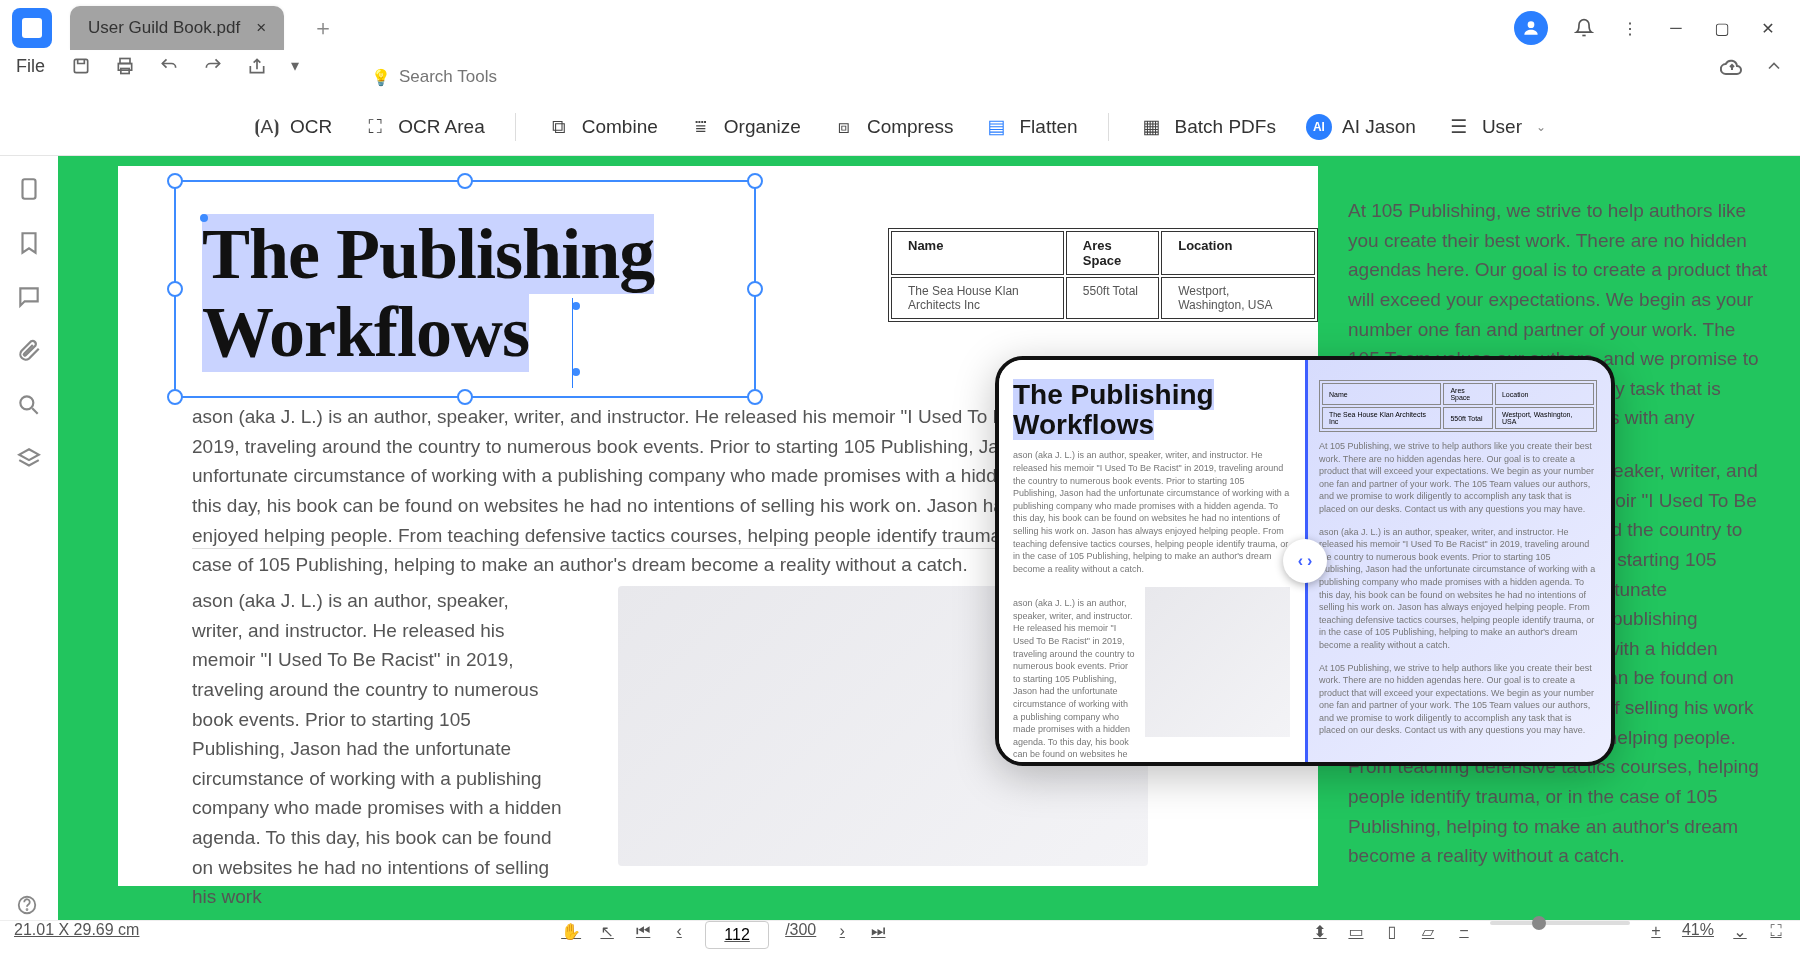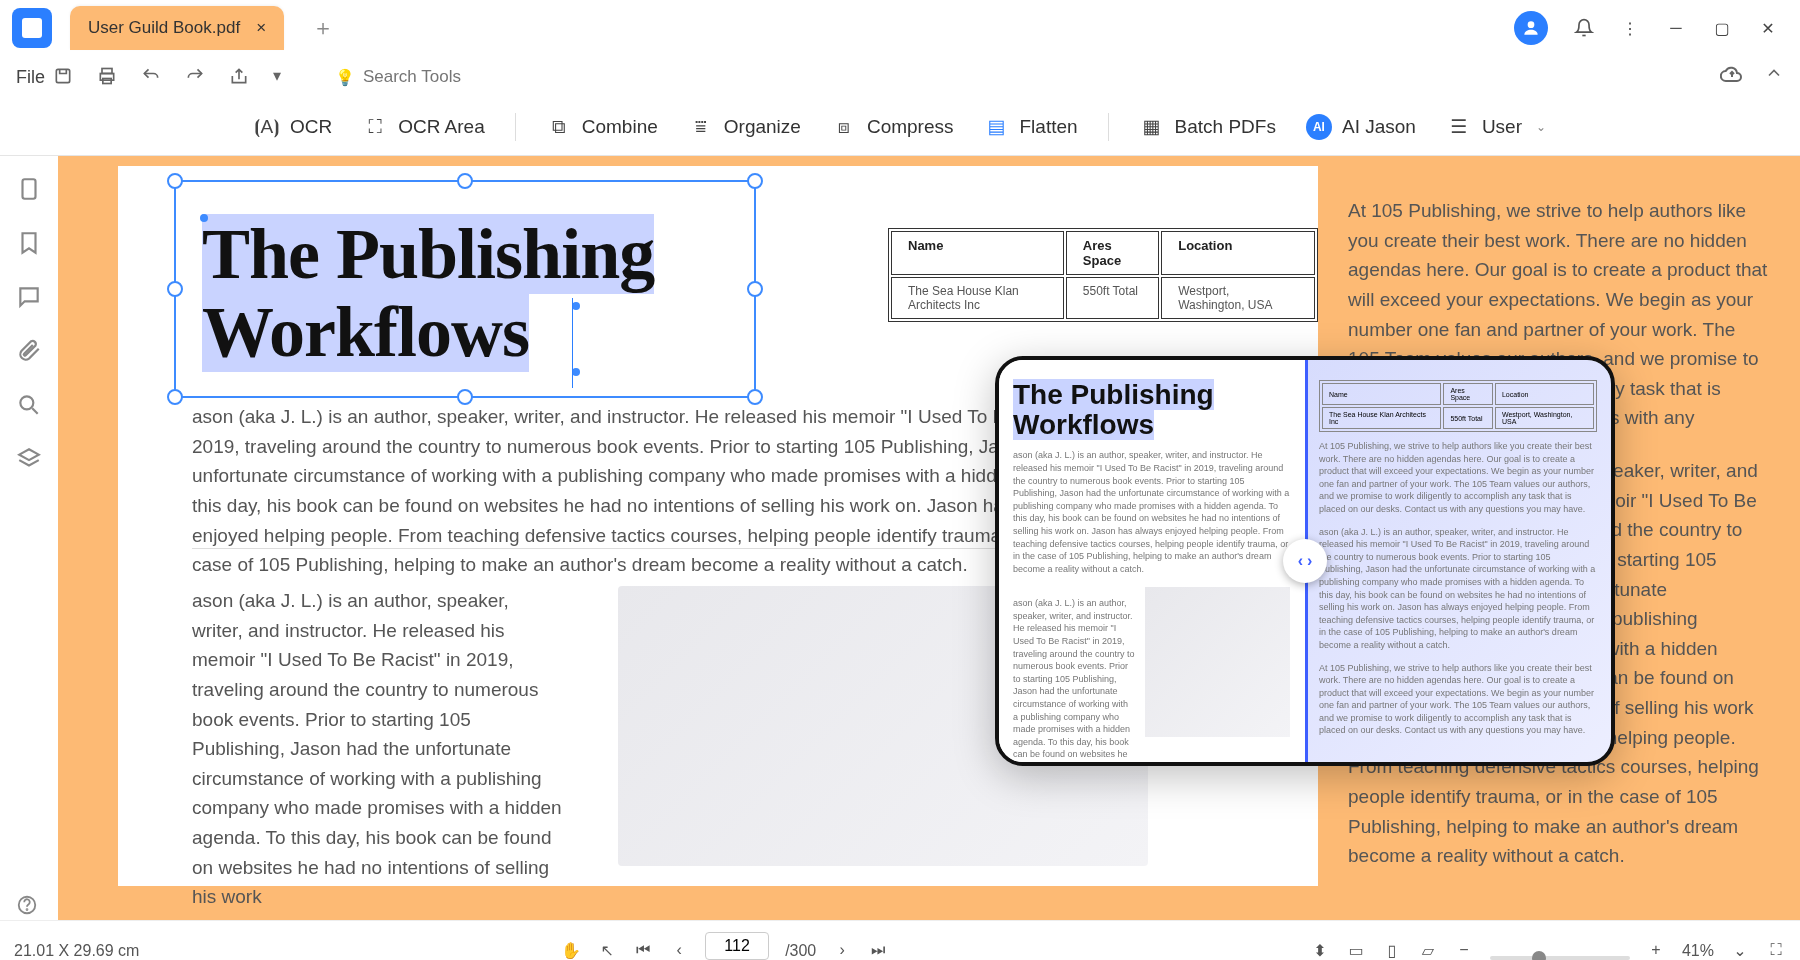--- a/index.html
+++ b/index.html
@@ -2,30 +2,30 @@
 <html><head>
 <meta charset="utf-8">
 <style>
 * { margin: 0; padding: 0; box-sizing: border-box; font-family: -apple-system, BlinkMacSystemFont, 'Segoe UI', sans-serif; }
 body { width: 1800px; height: 960px; background: #fff; overflow: hidden; position: relative; }
 
 
 .titlebar { height: 56px; display: flex; align-items: center; padding: 0 12px; gap: 8px; }
 .app-logo { width: 40px; height: 40px; background: #2b7fff; border-radius: 8px; display:flex; align-items:center; justify-content:center; }
 .app-logo::before { content:''; width:20px; height:20px; background:#fff; border-radius:3px; }
-.tab { height: 44px; background: #fdba74; border-radius: 10px 10px 0 0; display: flex; align-items: center; padding: 0 18px; gap: 16px; margin-left:10px; box-shadow: 0 -1px 3px rgba(0,0,0,0.05); }
+.tab { height: 44px; background: #a3a3a3; border-radius: 10px 10px 0 0; display: flex; align-items: center; padding: 0 18px; gap: 16px; margin-left:10px; box-shadow: 0 -1px 3px rgba(0,0,0,0.05); }
 .tab span { font-size: 17px; color: #333; }
 .tab-close { color:#888; font-size:18px; cursor:pointer; }
 .tab-add { margin-left: 20px; color:#888; font-size:22px; cursor:pointer; }
 .titlebar-right { margin-left: auto; display:flex; align-items:center; gap: 26px; padding-right:10px; }
 .avatar { width: 34px; height:34px; border-radius:50%; background:#2b7fff; display:flex; align-items:center; justify-content:center; }
 .win-btn { width:20px; height:20px; display:flex; align-items:center; justify-content:center; color:#444; }
 
 
-.menubar { height: 42px; display:flex; align-items:center; padding: 0 16px; }
+.menubar { height: 42px; display:flex; padding: 0 16px; gap:18px; }
 .file-menu { font-size:18px; color:#444; }
 .qa-icons { display:flex; gap:22px; margin-left:8px; }
 .qa-icons div { width:22px; height:22px; color:#666; }
 .menu-tabs { display:flex; gap:40px; margin-left: 260px; }
 .menu-tab { font-size:20px; color:#555; padding-bottom:4px; }
 .menu-tab.active { color:#2b7fff; border-bottom:3px solid #2b7fff; }
 .search-box { margin-left:40px; display:flex; align-items:center; gap:8px; color:#999; }
 .search-box input { border:none; font-size:17px; color:#888; width:140px; outline:none; }
 .right-tools { margin-left:auto; display:flex; gap:20px; color:#666; }
 
@@ -36,21 +36,21 @@
 .ribbon-sep { width:1px; height:28px; background:#ddd; }
 .ai-badge{ width:26px; height:26px; background:#2b7fff; border-radius:50%; color:#fff; font-size:12px; font-weight:bold; display:flex; align-items:center; justify-content:center;}
 
 
 .sidebar { position:absolute; left:0; top:156px; width:58px; height:calc(100% - 196px); display:flex; flex-direction:column; align-items:center; gap:28px; padding-top:20px; }
 .sidebar div { width:26px; height:26px; color:#888; }
 .sidebar-bottom { margin-top:auto; padding-bottom:16px; display:flex; flex-direction:column; gap:14px; align-items:center;}
 .collapse-btn { width:24px; height:36px; border:1px solid #ddd; border-radius:6px; display:flex; align-items:center; justify-content:center; font-size:14px; color:#666;}
 
 
-.canvas { position:absolute; left:58px; top:156px; right:0; bottom:40px; background:#fdba74; overflow:hidden; }
+.canvas { position:absolute; left:58px; top:156px; right:0; bottom:40px; background:#22c55e; overflow:hidden; }
 .page { position:absolute; left:60px; top:10px; width:1200px; height:720px; background:#fff; }
 
 
 .selbox { position:absolute; left:56px; top:14px; width:582px; height:218px; border:2px solid #3d8bff; }
 .handle { position:absolute; width:16px; height:16px; background:#fff; border:2px solid #3d8bff; border-radius:50%; }
 .h-tl{left:-9px;top:-9px;} .h-tm{left:50%;top:-9px;margin-left:-8px;} .h-tr{right:-9px;top:-9px;}
 .h-ml{left:-9px;top:50%;margin-top:-8px;} .h-mr{right:-9px;top:50%;margin-top:-8px;}
 .h-bl{left:-9px;bottom:-9px;} .h-bm{left:50%;bottom:-9px;margin-left:-8px;} .h-br{right:-9px;bottom:-9px;}
 .mini-h{position:absolute; width:8px; height:8px; background:#3d8bff; border-radius:50%;}
 .mh1{left:24px; top:32px;} .mh2{left:396px; top:120px;} .mh3{left:396px; bottom:20px;}
@@ -81,21 +81,21 @@
 .cmp-title { font-family:Georgia,serif; font-size:28px; font-weight:900; line-height:1.06; color:#111;}
 .cmp-title span{ background:#c9d3ff;}
 .cmp-text { font-size:9px; line-height:1.4; color:#777; margin-top:10px;}
 .cmp-table { border:1px solid #888; font-size:7px; }
 .cmp-table td{ border:1px solid #888; padding:3px 6px;}
 .cmp-slider { position:absolute; left:50%; top:0; width:3px; height:100%; background:#3d5eff; }
 .cmp-knob { position:absolute; left:50%; top:50%; width:44px; height:44px; margin-left:-22px; margin-top:-22px; background:#fff; border-radius:50%; box-shadow:0 2px 8px rgba(0,0,0,0.3); display:flex; align-items:center; justify-content:center; gap:4px;}
 .cmp-knob span{color:#3d5eff; font-weight:bold; font-size:16px;}
 
 
-.status { position:absolute; left:0; right:0; bottom:0; height:40px; display:flex; align-items:flex-end; padding:0 14px; gap:16px; background:#fff; border-top:1px solid #eee; font-size:16px; color:#555;}
+.status { position:absolute; left:0; right:0; bottom:0; height:40px; display:flex; align-items:flex-start; padding:0 14px; gap:16px; background:#fff; border-top:1px solid #eee; font-size:16px; color:#555;text-decoration:underline;}
 .status .spacer{flex:1;}
 .page-input { width:64px; height:28px; border:1px solid #ccc; border-radius:4px; text-align:center; font-size:16px; }
 .zoom-slider{ width:140px; height:4px; background:#ddd; border-radius:2px; position:relative;}
 .zoom-slider::after{content:''; position:absolute; left:42px; top:-5px; width:14px; height:14px; background:#888; border-radius:50%;}
 .sb-ico{width:20px;height:20px;display:inline-flex;align-items:center;justify-content:center;}
 </style>
 </head>
 <body>
 
 <div class="titlebar">

